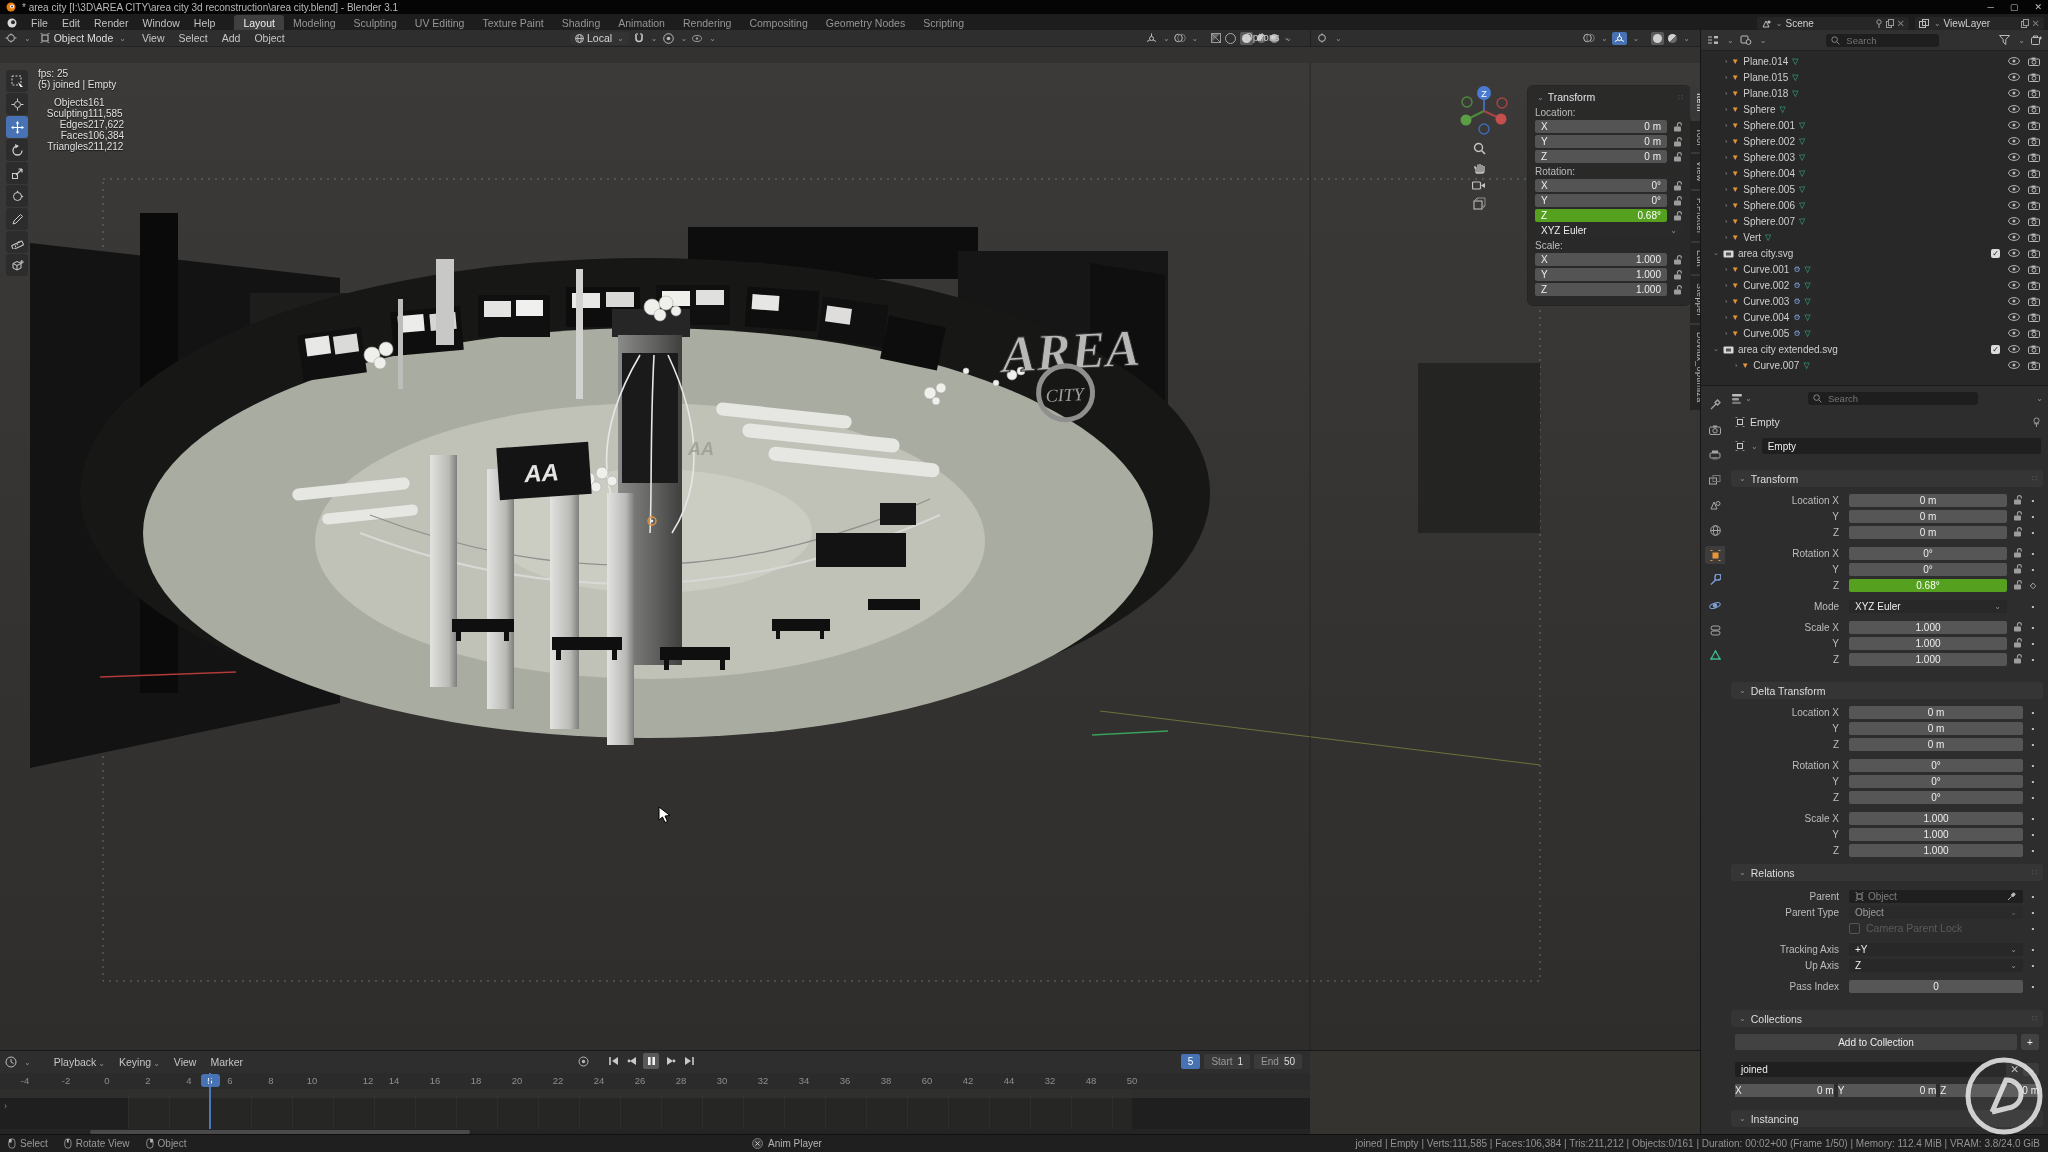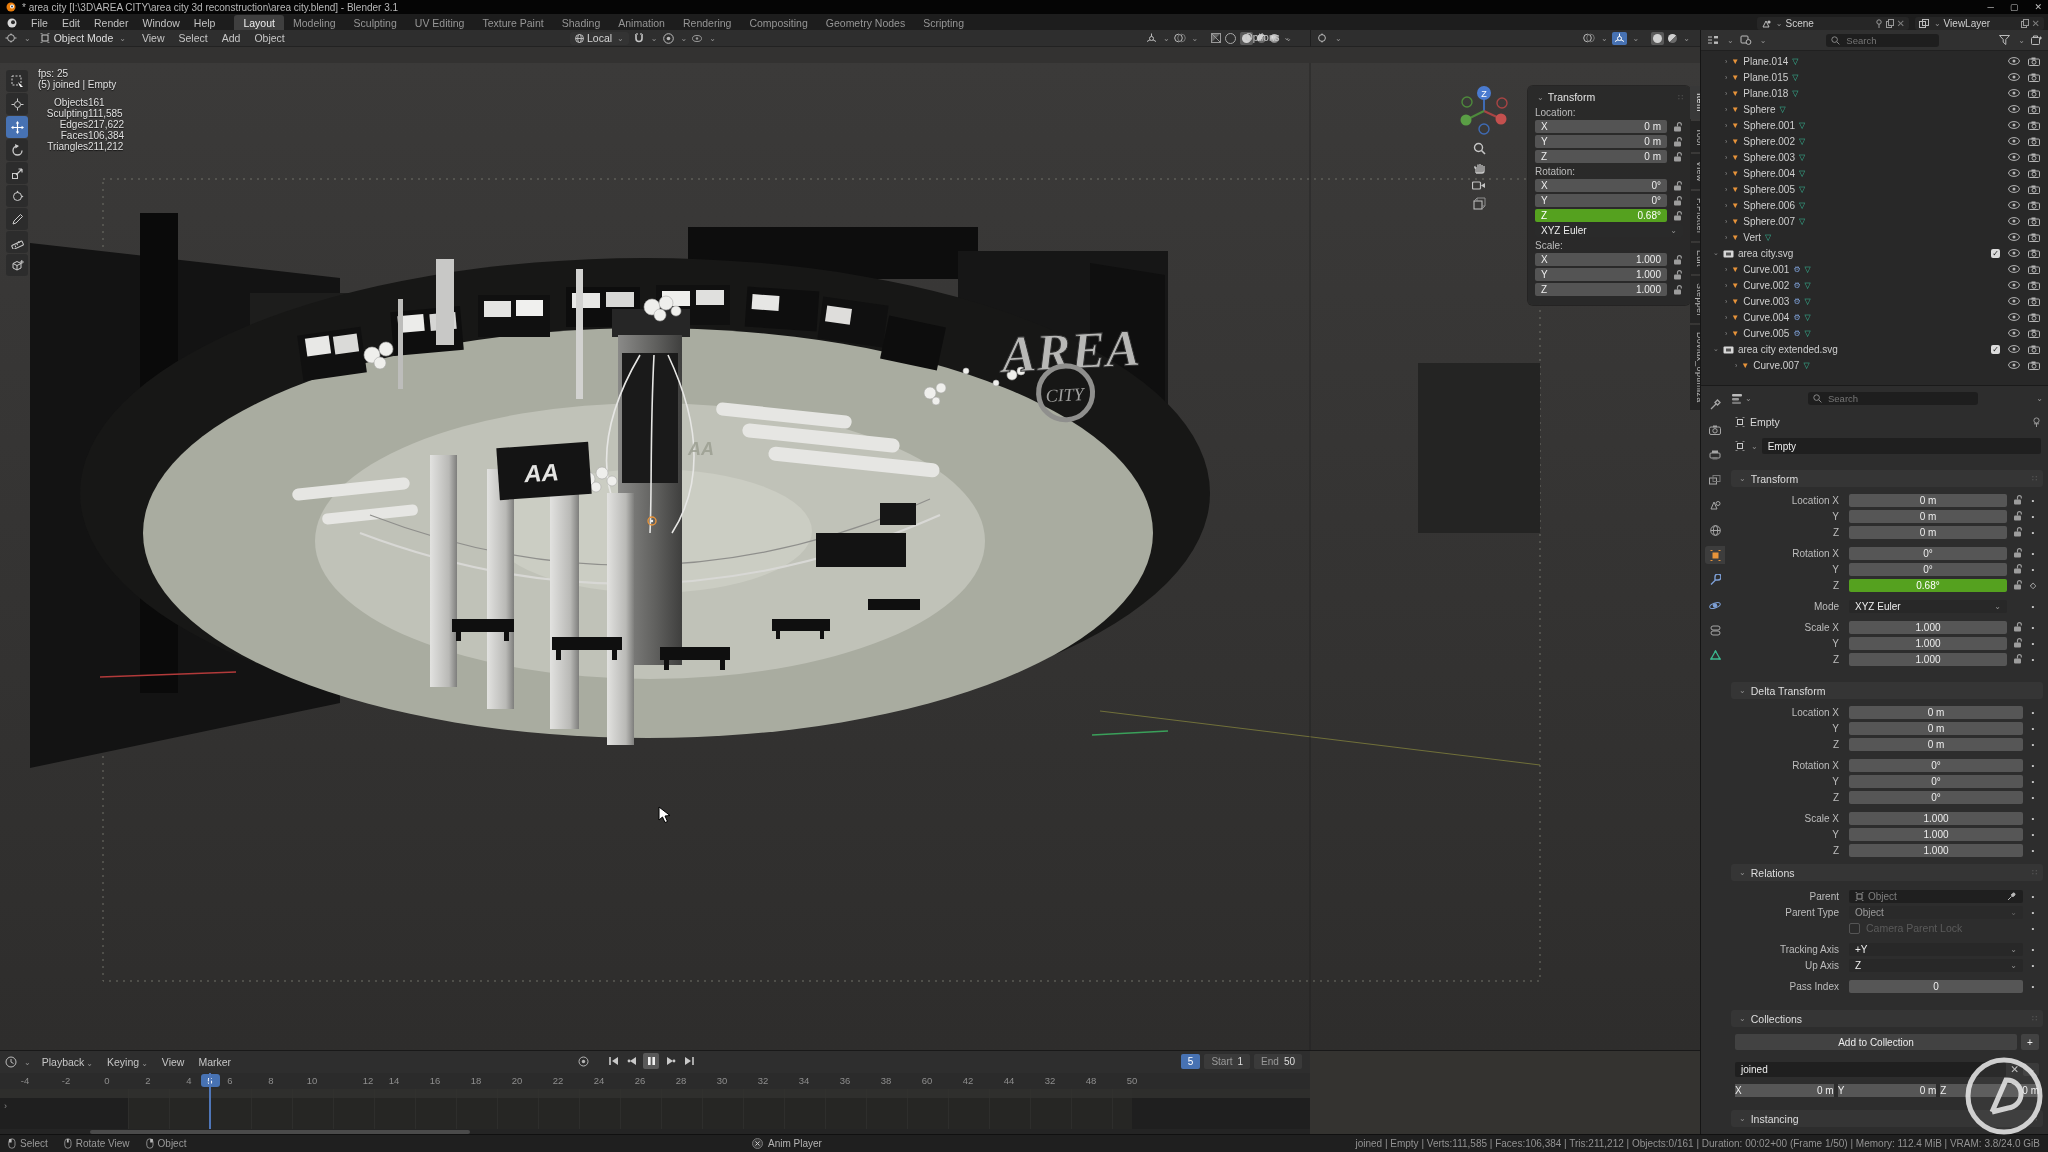--- a/index.html
+++ b/index.html
@@ -1729,21 +1729,21 @@
 
 <div id="timeline" class="abs">
   <div id="tlhdr">
     <span class="ic" style="padding:0 5px">
           <svg width="12" height="12">
             <circle cx="6" cy="6" r="5" fill="none" stroke="#bbb"></circle>
             <path d="M6 3 V6 L8.5 7.5" fill="none" stroke="#bbb"></path>
           </svg>
         </span>
         <span class="chev">⌄</span>
-    <span id="tl-menus" style="display:flex;margin-left:4px">
+    <span id="tl-menus" style="display:flex;margin-left:16px">
           <span class="vmenu">Playback<span class="chev">⌄</span></span>
           <span class="vmenu">Keying<span class="chev">⌄</span></span>
           <span class="vmenu">View</span>
           <span class="vmenu">Marker</span>
         </span>
     <span id="transport">
       <span class="trbtn">
             <svg width="11" height="11">
               <circle cx="5.5" cy="5.5" r="4.5" fill="none" stroke="#b5b5b5"></circle>
               <circle cx="5.5" cy="5.5" r="1.7" fill="#b5b5b5"></circle>

